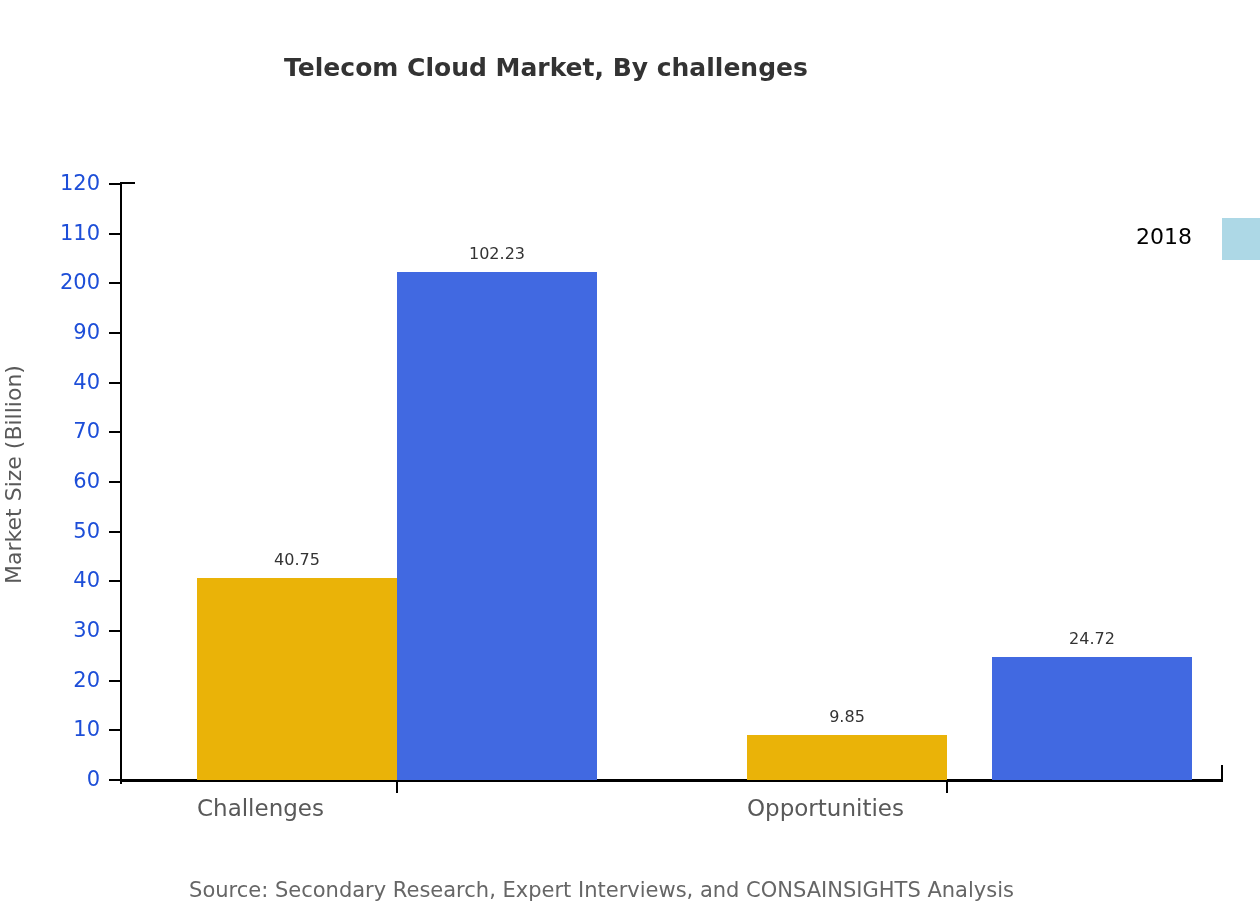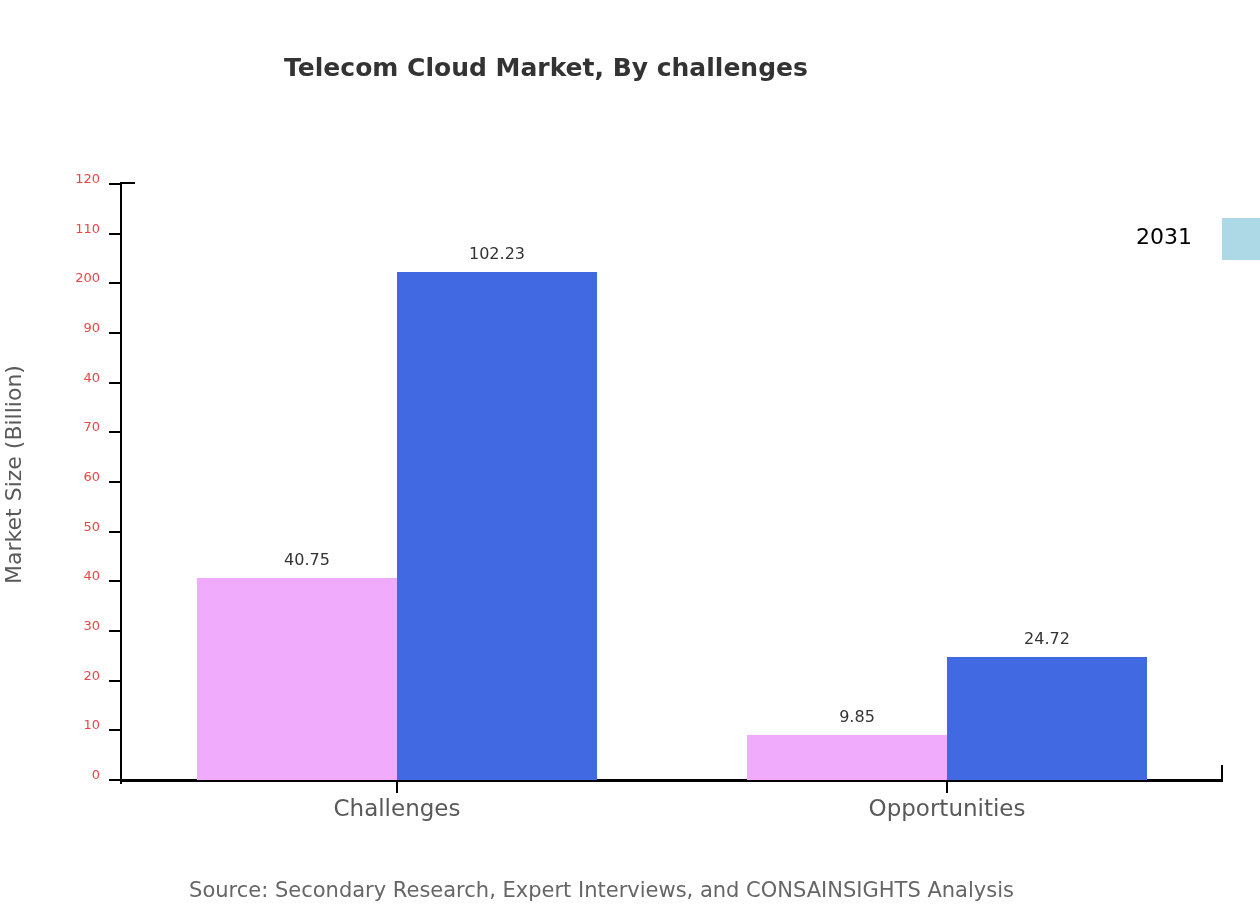--- a/index.html
+++ b/index.html
@@ -88,22 +88,22 @@
     right: 0;
     top: -1px;
     width: 13px;
     height: 2px;
     background: #000000;
   }
   .ytick .tick-label {
     position: absolute;
     right: 22px;
     top: -13px;
-    font-size: 13px;
-    color: #ef4444;
+    font-size: 21px;
+    color: #1d4ed8;
     white-space: nowrap;
   }
 
   
   .xtick {
     position: absolute;
     top: 781px;
     width: 0;
     height: 0;
   }
@@ -113,32 +113,32 @@
     top: 0;
     width: 2px;
     height: 12px;
     background: #000000;
   }
   .xtick .tick-label {
     position: absolute;
     left: -200px;
     top: 14px;
     width: 400px;
-    text-align: center;
+    text-align: left;
     font-size: 23px;
     color: #595959;
     white-space: nowrap;
   }
 
   
   .bar {
     position: absolute;
     bottom: 0;
   }
-  .bar-2023 { background: #f0abfc; padding-left: 20px; }
+  .bar-2023 { background: #eab308; }
   .bar-2033 { background: #4169e1; }
 
   .bar-value {
     position: absolute;
     bottom: 100%;
     left: 50%;
     transform: translateX(-50%);
     margin-bottom: 9px;
     font-size: 16px;
     color: #333333;
@@ -273,38 +273,38 @@
     <div id="bars-layer">
         <div class="bar bar-2023" style="left: 75px; width: 200px; height: 202.392px;">
           <span class="bar-value">40.75</span>
         </div>
         <div class="bar bar-2033" style="left: 275px; width: 200px; height: 507.742px;">
           <span class="bar-value">102.23</span>
         </div>
         <div class="bar bar-2023" style="left: 625px; width: 200px; height: 45px;">
           <span class="bar-value">9.85</span>
         </div>
-        <div class="bar bar-2033" style="left: 825px; width: 200px; height: 122.776px;">
+        <div class="bar bar-2033" style="left: 870px; width: 200px; height: 122.776px;">
           <span class="bar-value">24.72</span>
         </div>
       </div>
   </div>
   <div id="x-ticks">
       <div class="xtick" style="left: 397px;">
         <span class="tick-mark"></span>
         <span class="tick-label">Challenges</span>
       </div>
       <div class="xtick" style="left: 947px;">
         <span class="tick-mark"></span>
         <span class="tick-label">Opportunities</span>
       </div>
     </div>
 
   <div class="legend">
     <div class="legend-row">
-      <span class="legend-label">2031</span>
+      <span class="legend-label">2018</span>
       <span class="legend-swatch c2023"></span>
     </div>
   </div>
 
   <div class="source-note">Source: Secondary Research, Expert Interviews, and CONSAINSIGHTS Analysis</div>
 
 </div>
 
 </body></html>

